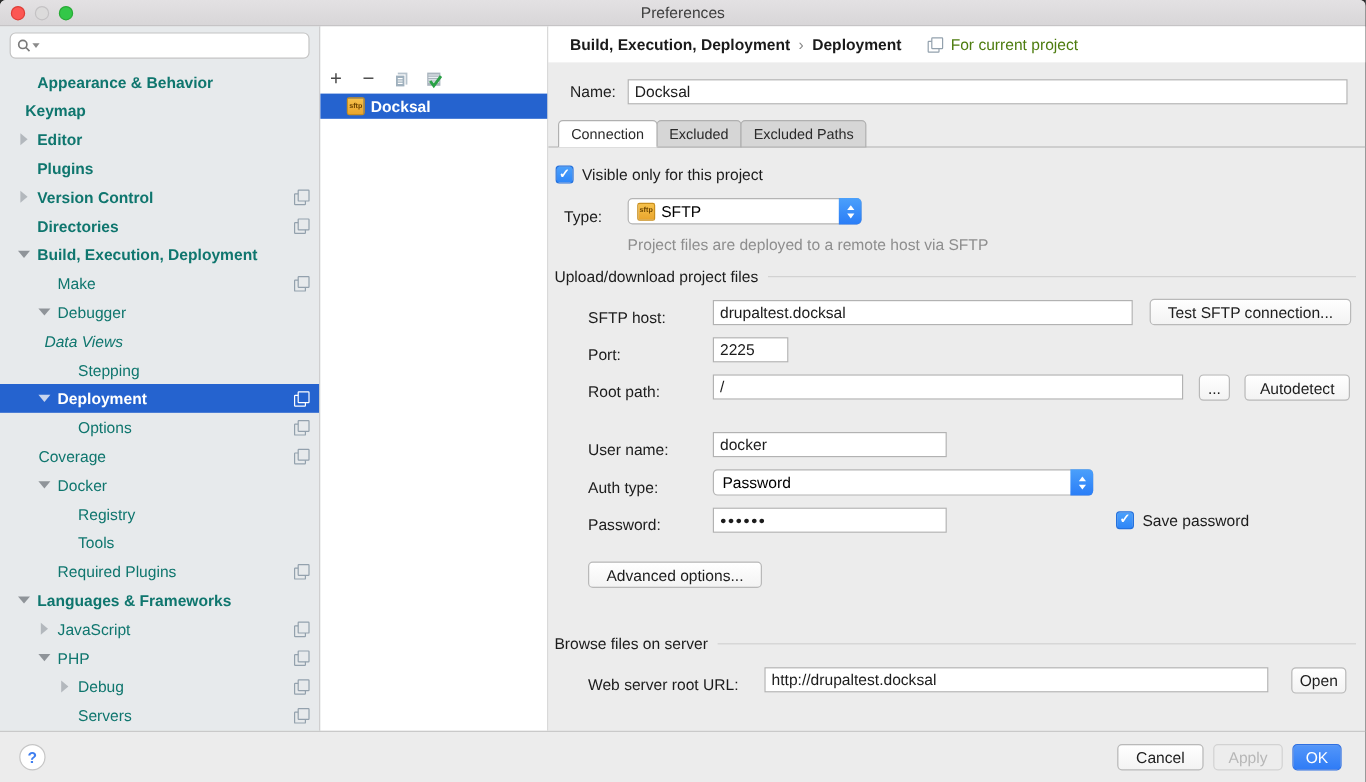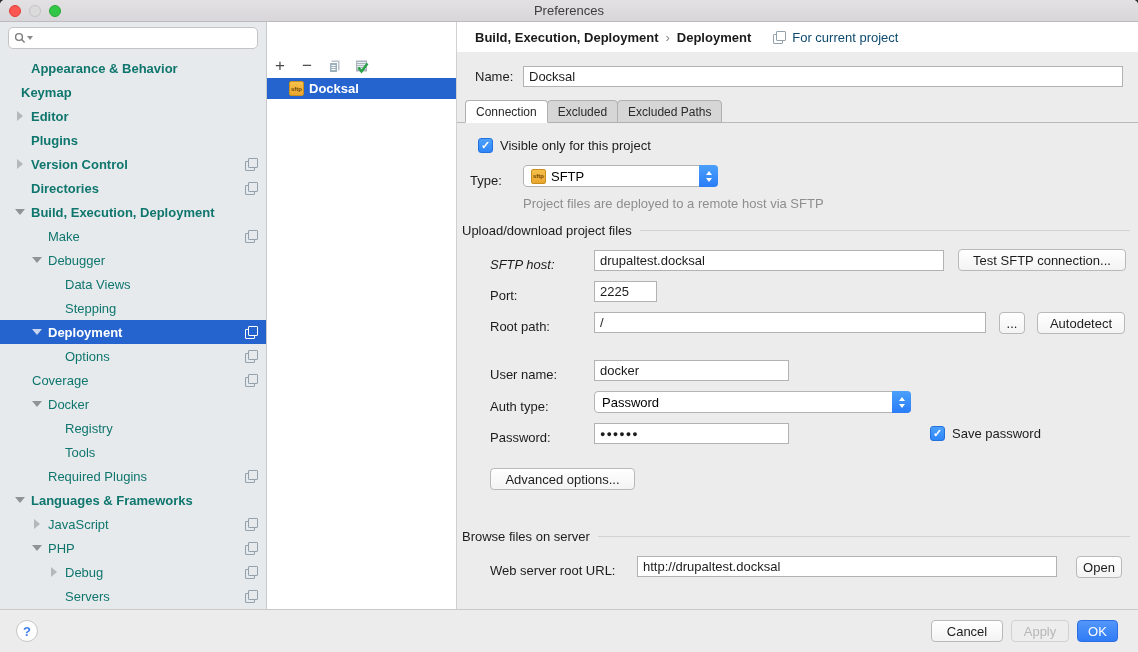--- a/index.html
+++ b/index.html
@@ -69,21 +69,21 @@
   .sftp-icon { width:15px; height:15px; border-radius:2px; background:linear-gradient(#f6c14b,#eaa62e);
                border:1px solid #c98f1e; color:#6d4500; font-size:6px; font-weight:bold;
                display:flex; align-items:center; justify-content:center; letter-spacing:0; }
 
   
   .content { flex:1; position:relative; background:#ececec; }
   .content-header { position:absolute; top:0; left:0; right:0; height:30px; background:#fff;
                     display:flex; align-items:center; padding-left:18px; font-size:13px; color:#1a1a1a; }
   .crumb { font-weight:bold; }
   .crumb-sep { color:#8a8a8a; padding:0 7px; font-weight:normal; }
-  .scope { display:flex; align-items:center; gap:6px; color:#0c4a6e; margin-left:22px; font-weight:normal; }
+  .scope { display:flex; align-items:center; gap:6px; color:#4d7c0f; margin-left:22px; font-weight:normal; }
   .scope .pp-icon { --pp-bg:#fff; margin-right:0; }
 
   .row { position:absolute; display:flex; align-items:center; font-size:13px; color:#1c1c1c; }
   .lbl { white-space:nowrap; }
 
   .field { background:#fff; border:1px solid #b2b2b2; height:21px; font-family:"Liberation Sans",sans-serif;
            font-size:13px; color:#1c1c1c; padding:0 5px; outline:none; }
   .field.pwd { font-size:9px; letter-spacing:1px; }
 
   
@@ -210,21 +210,21 @@
             <span class="pp-icon">
               <i></i>
               <i></i>
             </span>
           </div>
           <div class="tree-row" style="padding-left: 31px;">
             <span class="tree-arrow expanded"></span>
             <span class="tree-label">Debugger</span>
             <span class="tree-spacer"></span>
           </div>
-          <div class="tree-row" style="padding-left: 48px;">
+          <div class="tree-row" style="padding-left: 20px; font-style: italic;">
             <span class="tree-arrow none"></span>
             <span class="tree-label">Data Views</span>
             <span class="tree-spacer"></span>
           </div>
           <div class="tree-row" style="padding-left: 48px;">
             <span class="tree-arrow none"></span>
             <span class="tree-label">Stepping</span>
             <span class="tree-spacer"></span>
           </div>
           <div class="tree-row selected" style="padding-left: 31px;">
@@ -367,42 +367,42 @@
       </div>
       <input class="field" style="position: absolute; top: 44px; left: 66px; width: 600px;" type="text" value="Docksal">
 
       <div class="tabs-row">
         <span class="tabs-line"></span>
       <span class="tab active">Connection</span>
           <span class="tab">Excluded</span>
           <span class="tab">Excluded Paths</span>
         </div>
 
-      <div class="row" style="top:114px; left:21px; height:18px; gap:7px;justify-content:flex-end;">
+      <div class="row" style="top:114px; left:6px; height:18px; gap:7px;justify-content:flex-end;">
         <span class="mac-checkbox"></span>
         <span class="lbl">Visible only for this project</span>
       </div>
 
       <div class="row" style="top:147px; left:13px; height:22px;">
         <span class="lbl">Type:</span>
       </div>
       <div class="mac-select" style="position:absolute; top:143px; left:66px; width:195px;">
         <span class="sftp-icon">sftp</span>
         <span>SFTP</span>
         <span class="stepper"></span>
       </div>
 
       <div class="row desc" style="top:174px; left:66px;">Project files are deployed to a remote host via SFTP</div>
 
       <div class="section" style="top:201px;">
         <span>Upload/download project files</span>
         <span class="line"></span>
       </div>
 
-      <div class="row" style="top:231px; left:33px; height:22px;font-style:italic;">
+      <div class="row" style="top:231px; left:33px; height:22px;">
         <span class="lbl">SFTP host:</span>
       </div>
       <input class="field" style="position: absolute; top: 228px; left: 137px; width: 350px;" type="text" value="drupaltest.docksal">
       <button class="mac-btn" style="position:absolute; top:227px; left:501px; width:168px;">Test SFTP connection...</button>
 
       <div class="row" style="top:262px; left:33px; height:22px;">
         <span class="lbl">Port:</span>
       </div>
       <input class="field" style="position: absolute; top: 259px; left: 137px; width: 63px;" type="text" value="2225">
 

